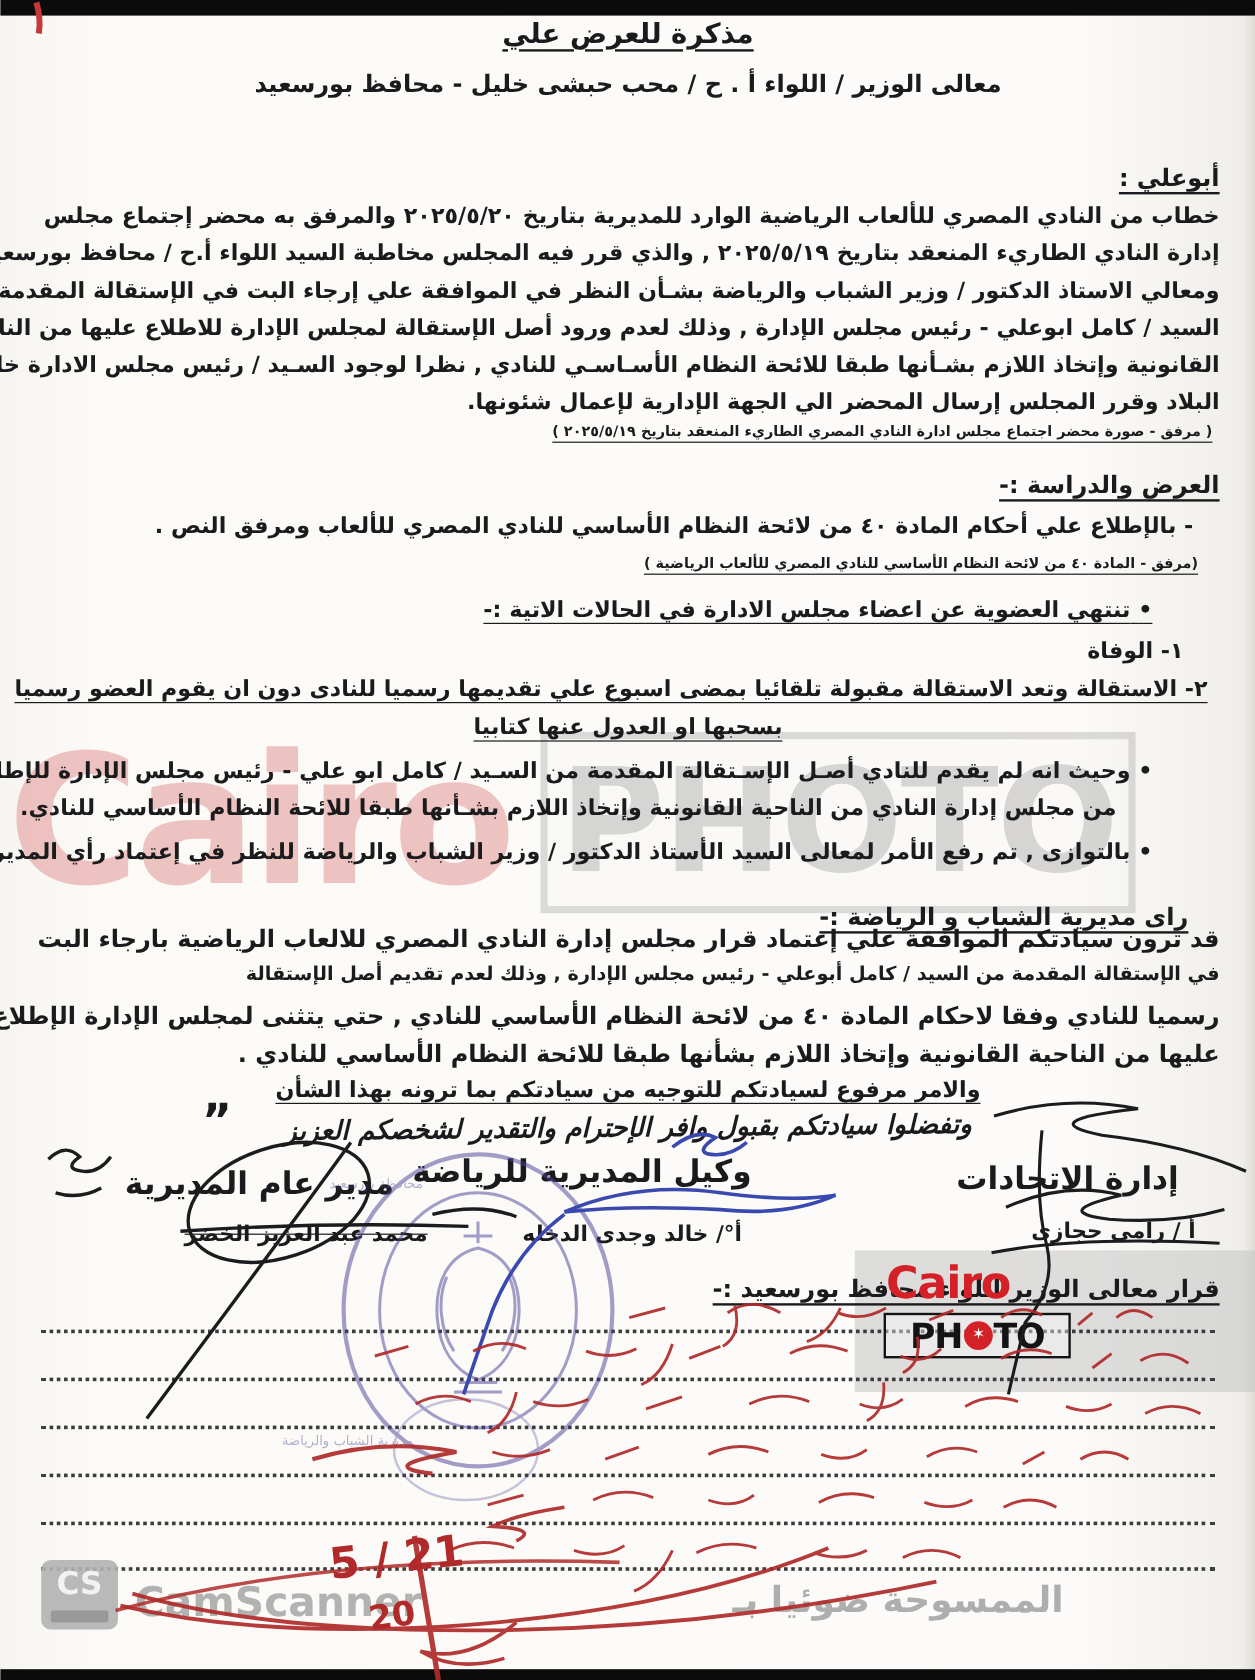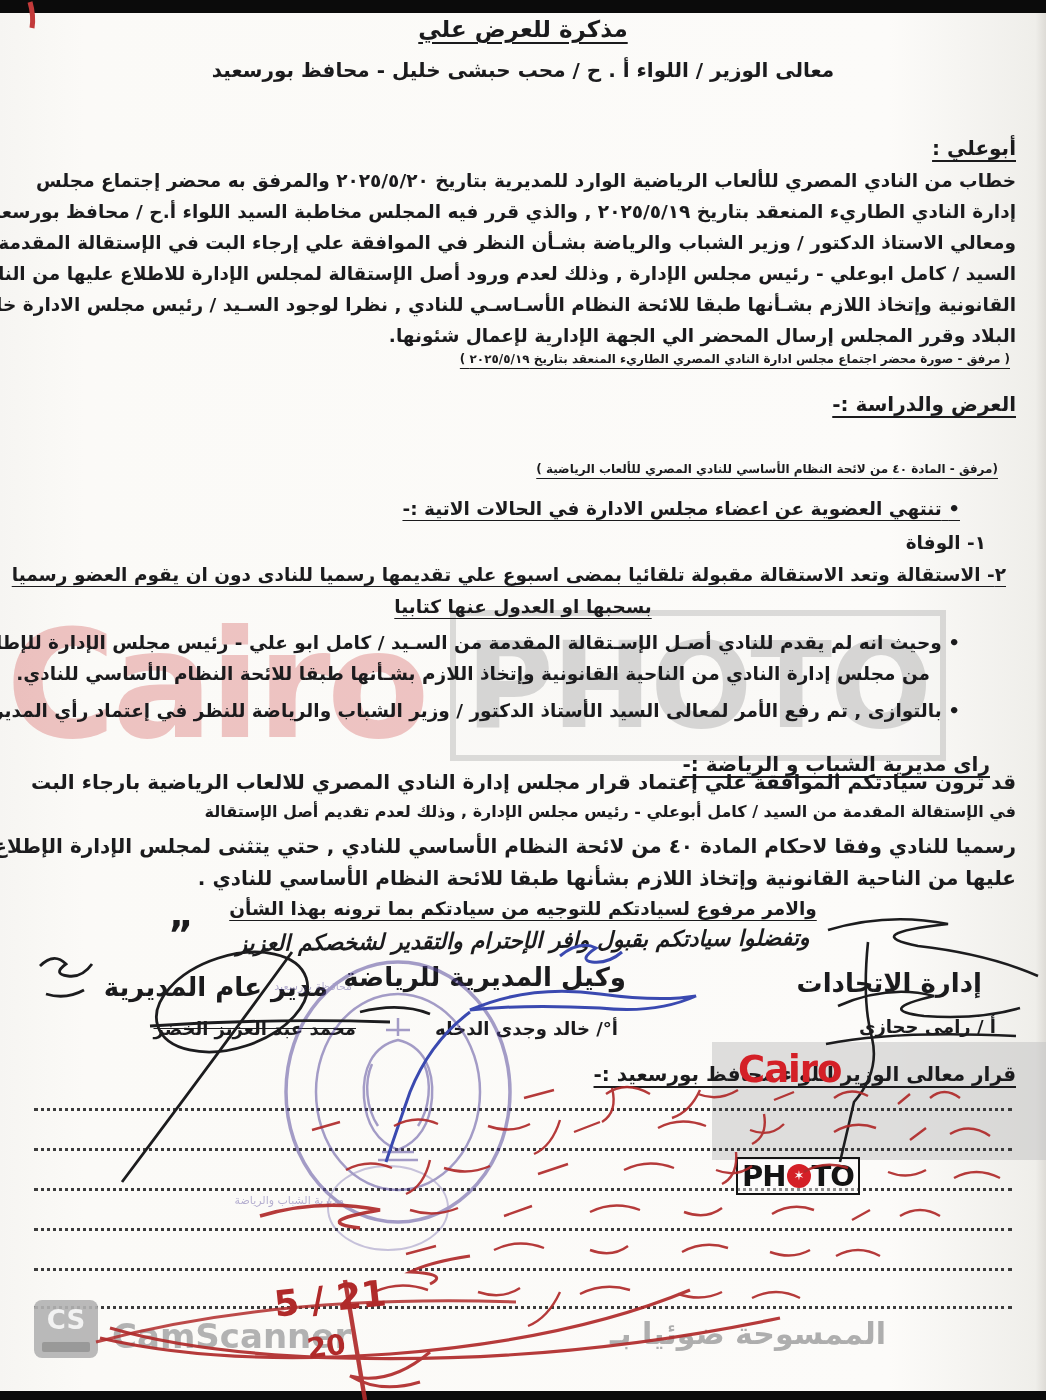--- a/index.html
+++ b/index.html
@@ -16,22 +16,22 @@
   .calli{font-style:italic;font-size:22px;letter-spacing:0.5px;transform:rotate(-0.6deg);}
   .dotrow{position:absolute;border-bottom:3.2px dotted #3c3c3c;height:0;}
   .wm-center{position:absolute;top:598px;right:10px;width:1030px;display:flex;align-items:center;
              justify-content:flex-start;direction:ltr;pointer-events:none;opacity:.38;}
   .wm-cairo{font-size:150px;font-weight:800;color:#d96b6b;letter-spacing:-4px;font-family:"DejaVu Sans",sans-serif;}
   .wm-photo{font-size:120px;font-weight:800;color:#9a9a9a;border:6px solid #a7a7a7;padding:0 10px;margin-left:24px;
             letter-spacing:-2px;position:relative;background:rgba(230,230,230,.25);}
   .band{position:absolute;left:712px;top:1042px;width:334px;height:118px;background:rgba(196,196,196,.55);}
   .logo-cairo{position:absolute;left:738px;top:1048px;font-size:37px;font-weight:800;color:#d42027;
               font-family:"DejaVu Sans",sans-serif;direction:ltr;letter-spacing:-1px;}
-  .logo-photo{position:absolute;left:736px;top:1157px;font-size:29px;font-weight:800;color:#141414;
-              border:2.5px solid #141414;padding:0 4px;direction:ltr;letter-spacing:-1px;background:rgba(255,255,255,.4);}
+  .logo-photo{position:absolute;left:736px;top:1094px;font-size:29px;font-weight:800;color:#141414;
+              border:2.5px solid #141414;padding:0 20px;direction:ltr;letter-spacing:-1px;background:rgba(255,255,255,.4);}
   .shutter{display:inline-block;width:24px;height:24px;border-radius:50%;background:#d42027;color:#fff;
            font-size:13px;line-height:24px;text-align:center;vertical-align:middle;margin:0 1px 4px 1px;}
   .sig-title{font-size:26px;font-weight:700;}
   .sig-name{font-size:18px;font-weight:700;}
   .footer-ar{position:absolute;right:160px;top:1316px;font-size:30px;color:#a6a6a6;font-weight:700;opacity:.9;}
   .footer-cs{position:absolute;left:112px;top:1316px;font-size:34px;color:#ababab;font-weight:700;direction:ltr;opacity:.9;}
   .cs-badge{position:absolute;left:34px;top:1300px;width:64px;height:58px;background:#b3b3b3;border-radius:8px;
             color:#f2f2f2;font-size:26px;font-weight:800;text-align:center;line-height:40px;direction:ltr;opacity:.9;}
   .cs-badge:after{content:"";position:absolute;left:8px;bottom:6px;width:48px;height:10px;background:#8f8f8f;border-radius:2px;}
   .red{color:#b02a2a;}
@@ -60,20 +60,21 @@
   <div class="ln" style="top:170px;right:30px;">خطاب من النادي المصري للألعاب الرياضية  الوارد للمديرية  بتاريخ ٢٠٢٥/٥/٢٠ والمرفق به محضر إجتماع مجلس</div>
   <div class="ln" style="top:201px;right:30px;">إدارة النادي الطاريء المنعقد بتاريخ ٢٠٢٥/٥/١٩  , والذي قرر فيه المجلس مخاطبة السيد اللواء أ.ح / محافظ بورسعيد</div>
   <div class="ln" style="top:232px;right:30px;">ومعالي الاستاذ الدكتور /  وزير الشباب والرياضة بشـأن النظر في الموافقة علي إرجاء البت في الإستقالة المقدمة من</div>
   <div class="ln" style="top:263px;right:30px;">السيد / كامل ابوعلي - رئيس مجلس الإدارة , وذلك لعدم ورود أصل الإستقالة لمجلس الإدارة للاطلاع عليها من الناحية</div>
   <div class="ln" style="top:294px;right:30px;">القانونية  وإتخاذ اللازم بشـأنها طبقا للائحة النظام الأسـاسـي للنادي , نظرا لوجود السـيد / رئيس مجلس الادارة خارج</div>
   <div class="ln" style="top:325px;right:30px;">البلاد  وقرر المجلس إرسال المحضر الي الجهة الإدارية لإعمال شئونها.</div>
 
   <div class="ln small ul" style="top:352px;right:36px;">( مرفق - صورة محضر اجتماع مجلس ادارة النادي المصري الطاريء المنعقد بتاريخ ٢٠٢٥/٥/١٩ )</div>
 
   <div class="ln head ul" style="top:392px;right:30px;">العرض والدراسة :-</div>
+  <div class="ln" style="top:428px;right:52px;">-   بالإطلاع علي أحكام المادة ٤٠ من لائحة النظام الأساسي للنادي المصري للألعاب ومرفق النص .</div>
   <div class="ln small ul" style="top:462px;right:48px;">(مرفق - المادة ٤٠ من لائحة النظام الأساسي للنادي المصري للألعاب الرياضية )</div>
 
   <div class="ln ul" style="top:498px;right:86px;"><span>•</span>&nbsp;<span>تنتهي العضوية عن اعضاء مجلس الادارة في الحالات الاتية :-</span></div>
   <div class="ln" style="top:532px;right:60px;">١- الوفاة</div>
   <div class="ln ul" style="top:564px;right:40px;">٢- الاستقالة وتعد الاستقالة مقبولة تلقائيا بمضى اسبوع علي تقديمها رسميا للنادى دون ان يقوم العضو رسميا</div>
   <div class="ln ctr ul" style="top:596px;">بسحبها او العدول عنها كتابيا</div>
 
   <div class="ln" style="top:632px;right:86px;"><span>•</span>&nbsp;<span>وحيث انه لم يقدم للنادي  أصـل الإسـتقالة المقدمة من  السـيد / كامل ابو علي - رئيس مجلس الإدارة للإطلاع عليها</span></div>
   <div class="ln" style="top:663px;right:116px;">من مجلس إدارة النادي من الناحية القانونية  وإتخاذ اللازم بشـأنها طبقا للائحة النظام الأساسي للنادي.</div>
 

